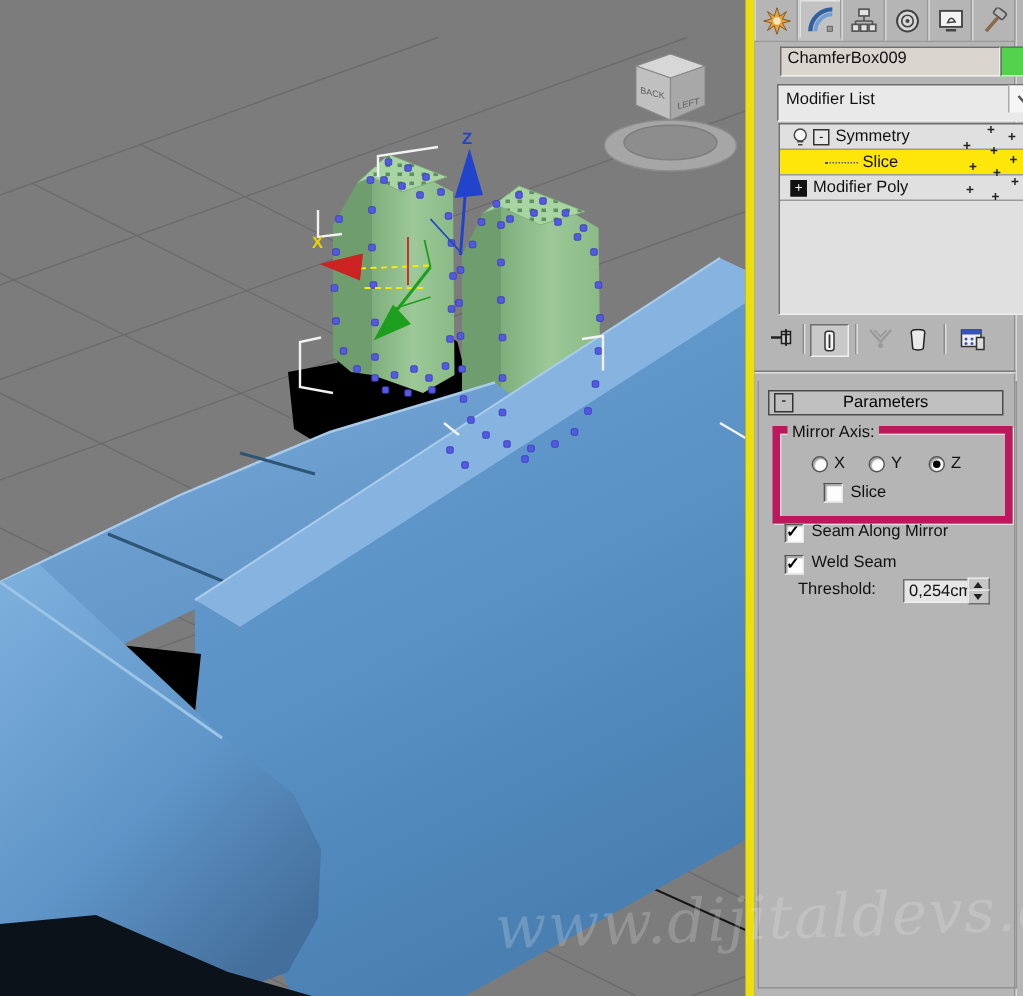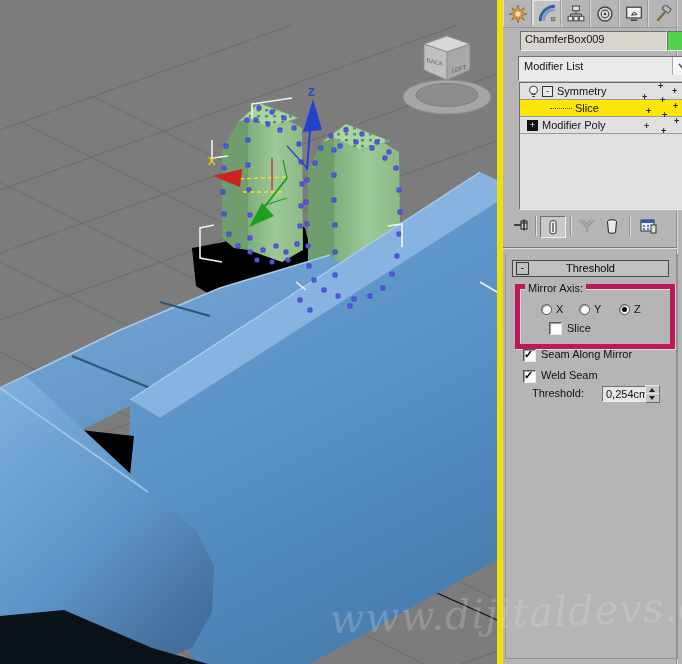--- a/index.html
+++ b/index.html
@@ -423,21 +423,21 @@
           <rect x="11" y="6" width="5" height="8" fill="#dcdcdc" stroke="#333"></rect>
         </svg>
       </div>
     </div>
 
     <div id="divider"></div>
 
     <div id="rollout">
       <div id="ro-header">
         <span id="ro-minus">-</span>
-        <span>Threshold</span>
+        <span>Parameters</span>
       </div>
 
       <div id="groupbox">
         <span class="legend">Mirror Axis:</span>
         <span class="radio" style="left:21px;top:15px"></span>
         <span class="rlabel" style="left:36px;top:14px">X</span>
         <span class="radio" style="left:59px;top:15px"></span>
         <span class="rlabel" style="left:74px;top:14px">Y</span>
         <span class="radio sel" style="left:99px;top:15px"></span>
         <span class="rlabel" style="left:114px;top:14px">Z</span>

